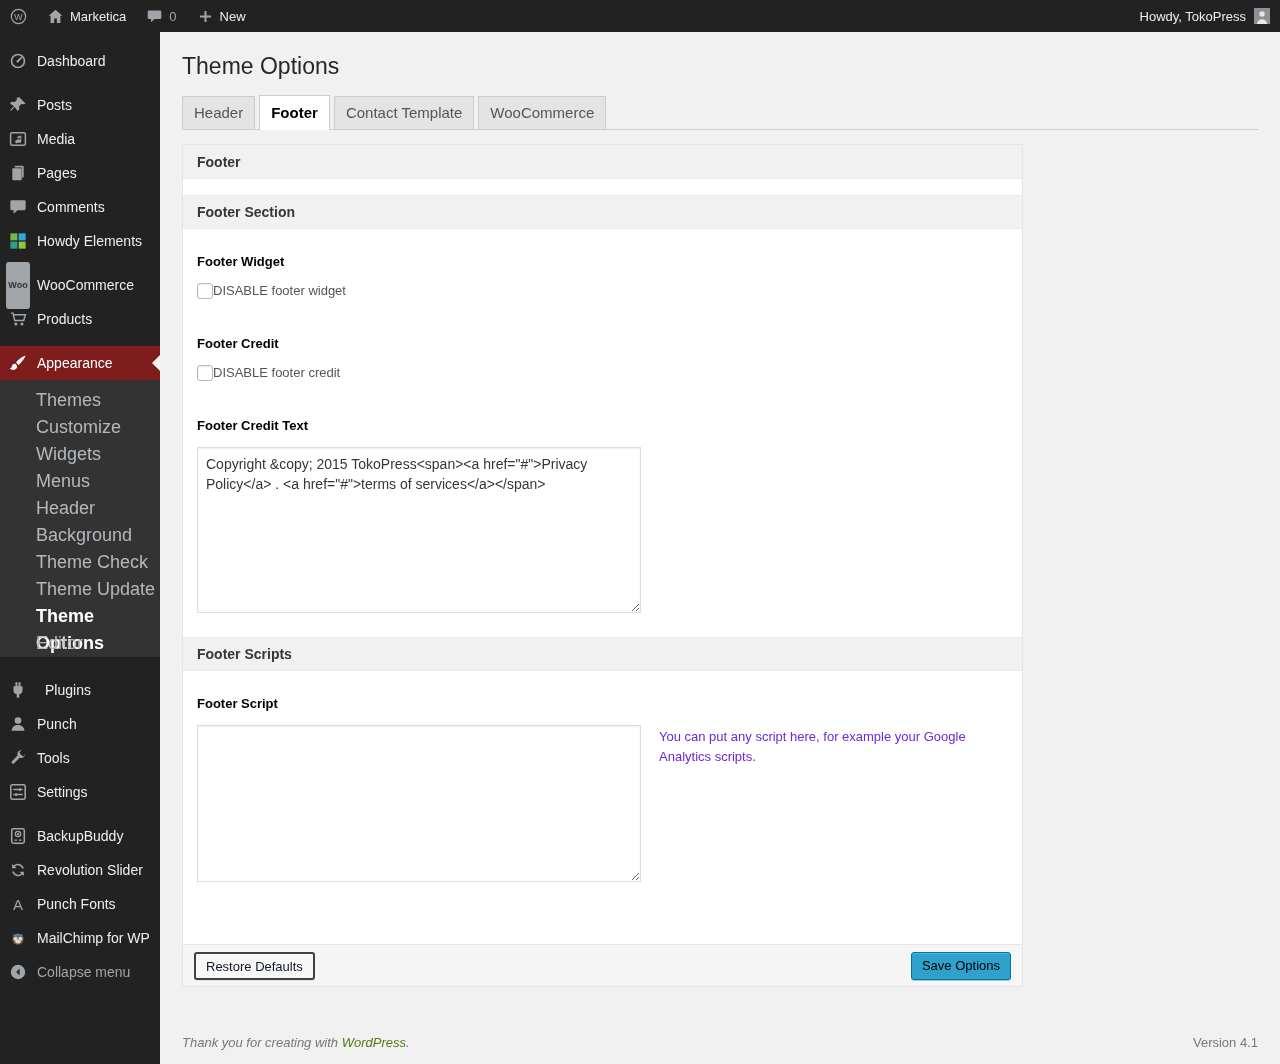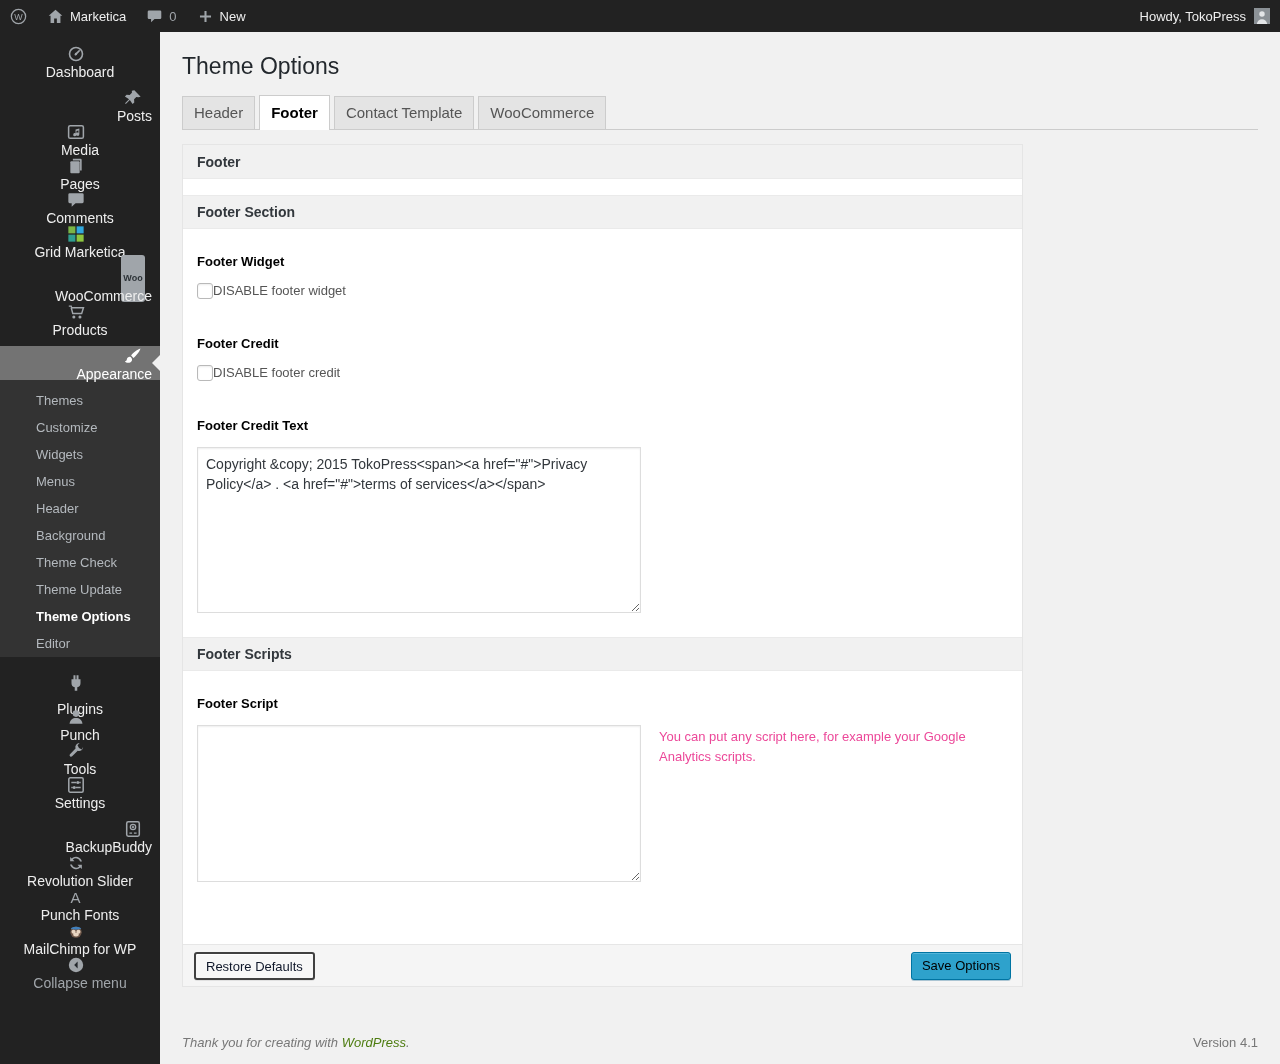--- a/index.html
+++ b/index.html
@@ -13,31 +13,31 @@
   .ab-left,.ab-right { display:flex; align-items:stretch; }
   .ab-item { display:flex; align-items:center; gap:6px; padding:0 10px; height:32px; color:#eee; cursor:pointer; }
   .abi { width:17px; height:17px; fill:currentColor; }
   .ab-icon { color:#a0a5aa; display:flex; align-items:center; }
   .ab-count { color:#a0a5aa; }
   .avatar { width:16px; height:16px; display:inline-block; overflow:hidden; margin-left:2px; }
   .avatar svg { width:16px; height:16px; display:block; }
 
   
   .sidebar { position:absolute; top:32px; left:0; width:160px; bottom:0; background:#222; padding-top:12px; }
-  .mi { display:flex; align-items:center; height:34px; padding:0 8px; color:#eee; font-size:14px; cursor:pointer;flex-direction:column; }
+  .mi { display:flex; align-items:center; height:34px; padding:0 8px; color:#eee; font-size:14px; cursor:pointer; }
   .mi .ico { width:20px; height:20px; margin-right:9px; color:#a0a5aa; display:flex; align-items:center; justify-content:center; flex:none; }
   .i { width:18px; height:18px; fill:currentColor; }
-  .gap { margin-top:10px;align-items:flex-end; }
+  .gap { margin-top:10px; }
   .gap-lg { margin-top:16px;gap:8px; }
-  .mi.active { background:#737373; color:#fff; position:relative; }
+  .mi.active { background:#7f1d1d; color:#fff; position:relative; }
   .mi.active .ico { color:#fff; }
   .mi.active::after { content:""; position:absolute; right:0; top:50%; margin-top:-8px;
                       border:8px solid transparent; border-right-color:#f1f1f1; }
   .submenu { background:#333; padding:7px 0 0; }
-  .smi { display:block; height:27px; line-height:27px; padding-left:36px; font-size:13px; color:#b4b9be; cursor:pointer; }
+  .smi { display:block; height:27px; line-height:27px; padding-left:36px; font-size:18px; color:#b4b9be; cursor:pointer; }
   .smi.current { color:#fff; font-weight:700; }
   .woo { background:#a0a5aa; color:#2d3338; font-size:9px; font-weight:700; border-radius:3px; padding:19px 2px; line-height:1; }
   .af { font-size:15px; color:#a0a5aa; }
   .mi.collapse { color:#a0a5aa; }
 
   
   .content { position:absolute; left:160px; top:32px; right:0; bottom:0; padding:0 22px; background:#f1f1f1; }
   h1.page-title { margin-top:20px; font-size:23px; font-weight:400; color:#23282d; line-height:29px; }
 
   .nav-tabs { display:flex; align-items:flex-end; border-bottom:1px solid #ccc; margin-top:14px; }
@@ -56,21 +56,21 @@
   .field-label { font-size:13px; font-weight:700; color:#000000; line-height:17px; margin-bottom:13px; }
   .check-row { display:flex; align-items:center; margin-bottom:36px; font-size:13px; color:#555; line-height:16px; cursor:pointer; }
   input.cb { appearance:none; -webkit-appearance:none; width:16px; height:16px; border:1px solid #b9b9b9; border-radius:3px;
              background:#fff; box-shadow:inset 0 1px 2px rgba(0,0,0,.08); margin:0; cursor:pointer; }
   .ta { display:block; width:444px; border:1px solid #ddd; box-shadow:inset 0 1px 2px rgba(0,0,0,.07);
         padding:6px 8px; font:14px/1.45 "Liberation Sans","DejaVu Sans",sans-serif; color:#32373c;
         background:#fff; resize:both; outline:none; }
   .ta1 { height:166px; }
   .script-row { display:flex; align-items:flex-start; }
   .ta2 { height:157px; }
-  .desc { margin-left:18px; width:312px; font-size:13px; color:#ec4899; line-height:1.55; padding-top:2px; }
+  .desc { margin-left:18px; width:312px; font-size:13px; color:#6d28d9; line-height:1.55; padding-top:2px; }
   .tail-space { height:62px; }
 
   .panel-actions { display:flex; justify-content:space-between; align-items:center; background:#f5f5f5;
                    border-top:1px solid #e6e6e6; height:42px; padding:0 11px; }
   .btn { font-family:inherit; font-size:13px; height:28px; line-height:26px; padding:0 10px; border-radius:3px; cursor:pointer; }
   .btn-secondary { background:#f7f7f7; border:2px solid #404040; color:#0f172a;
                    box-shadow:inset 0 1px 0 #fff, 0 1px 0 rgba(0,0,0,.08); }
   .btn-primary { background:#2ea2cc; border:1px solid #0074a2; color:#000000;
                  box-shadow:inset 0 1px 0 rgba(120,200,230,.5), 0 1px 0 rgba(0,86,132,.3); }
 
@@ -180,21 +180,21 @@
     </div>
     <div class="mi">
       <span class="ico">
           <svg class="i" viewBox="0 0 20 20">
             <rect x="1.5" y="1.5" width="7.8" height="7.8" fill="#7ab547"></rect>
             <rect x="10.7" y="1.5" width="7.8" height="7.8" fill="#31a8dd"></rect>
             <rect x="1.5" y="10.7" width="7.8" height="7.8" fill="#2f9e8f"></rect>
             <rect x="10.7" y="10.7" width="7.8" height="7.8" fill="#8dc63f"></rect>
           </svg>
         </span>
-      <span>Grid Marketica</span>
+      <span>Howdy Elements</span>
     </div>
 
     <div class="mi gap">
       <span class="ico">
           <span class="woo">Woo</span>
         </span>
       <span>WooCommerce</span>
     </div>
     <div class="mi">
       <span class="ico">

